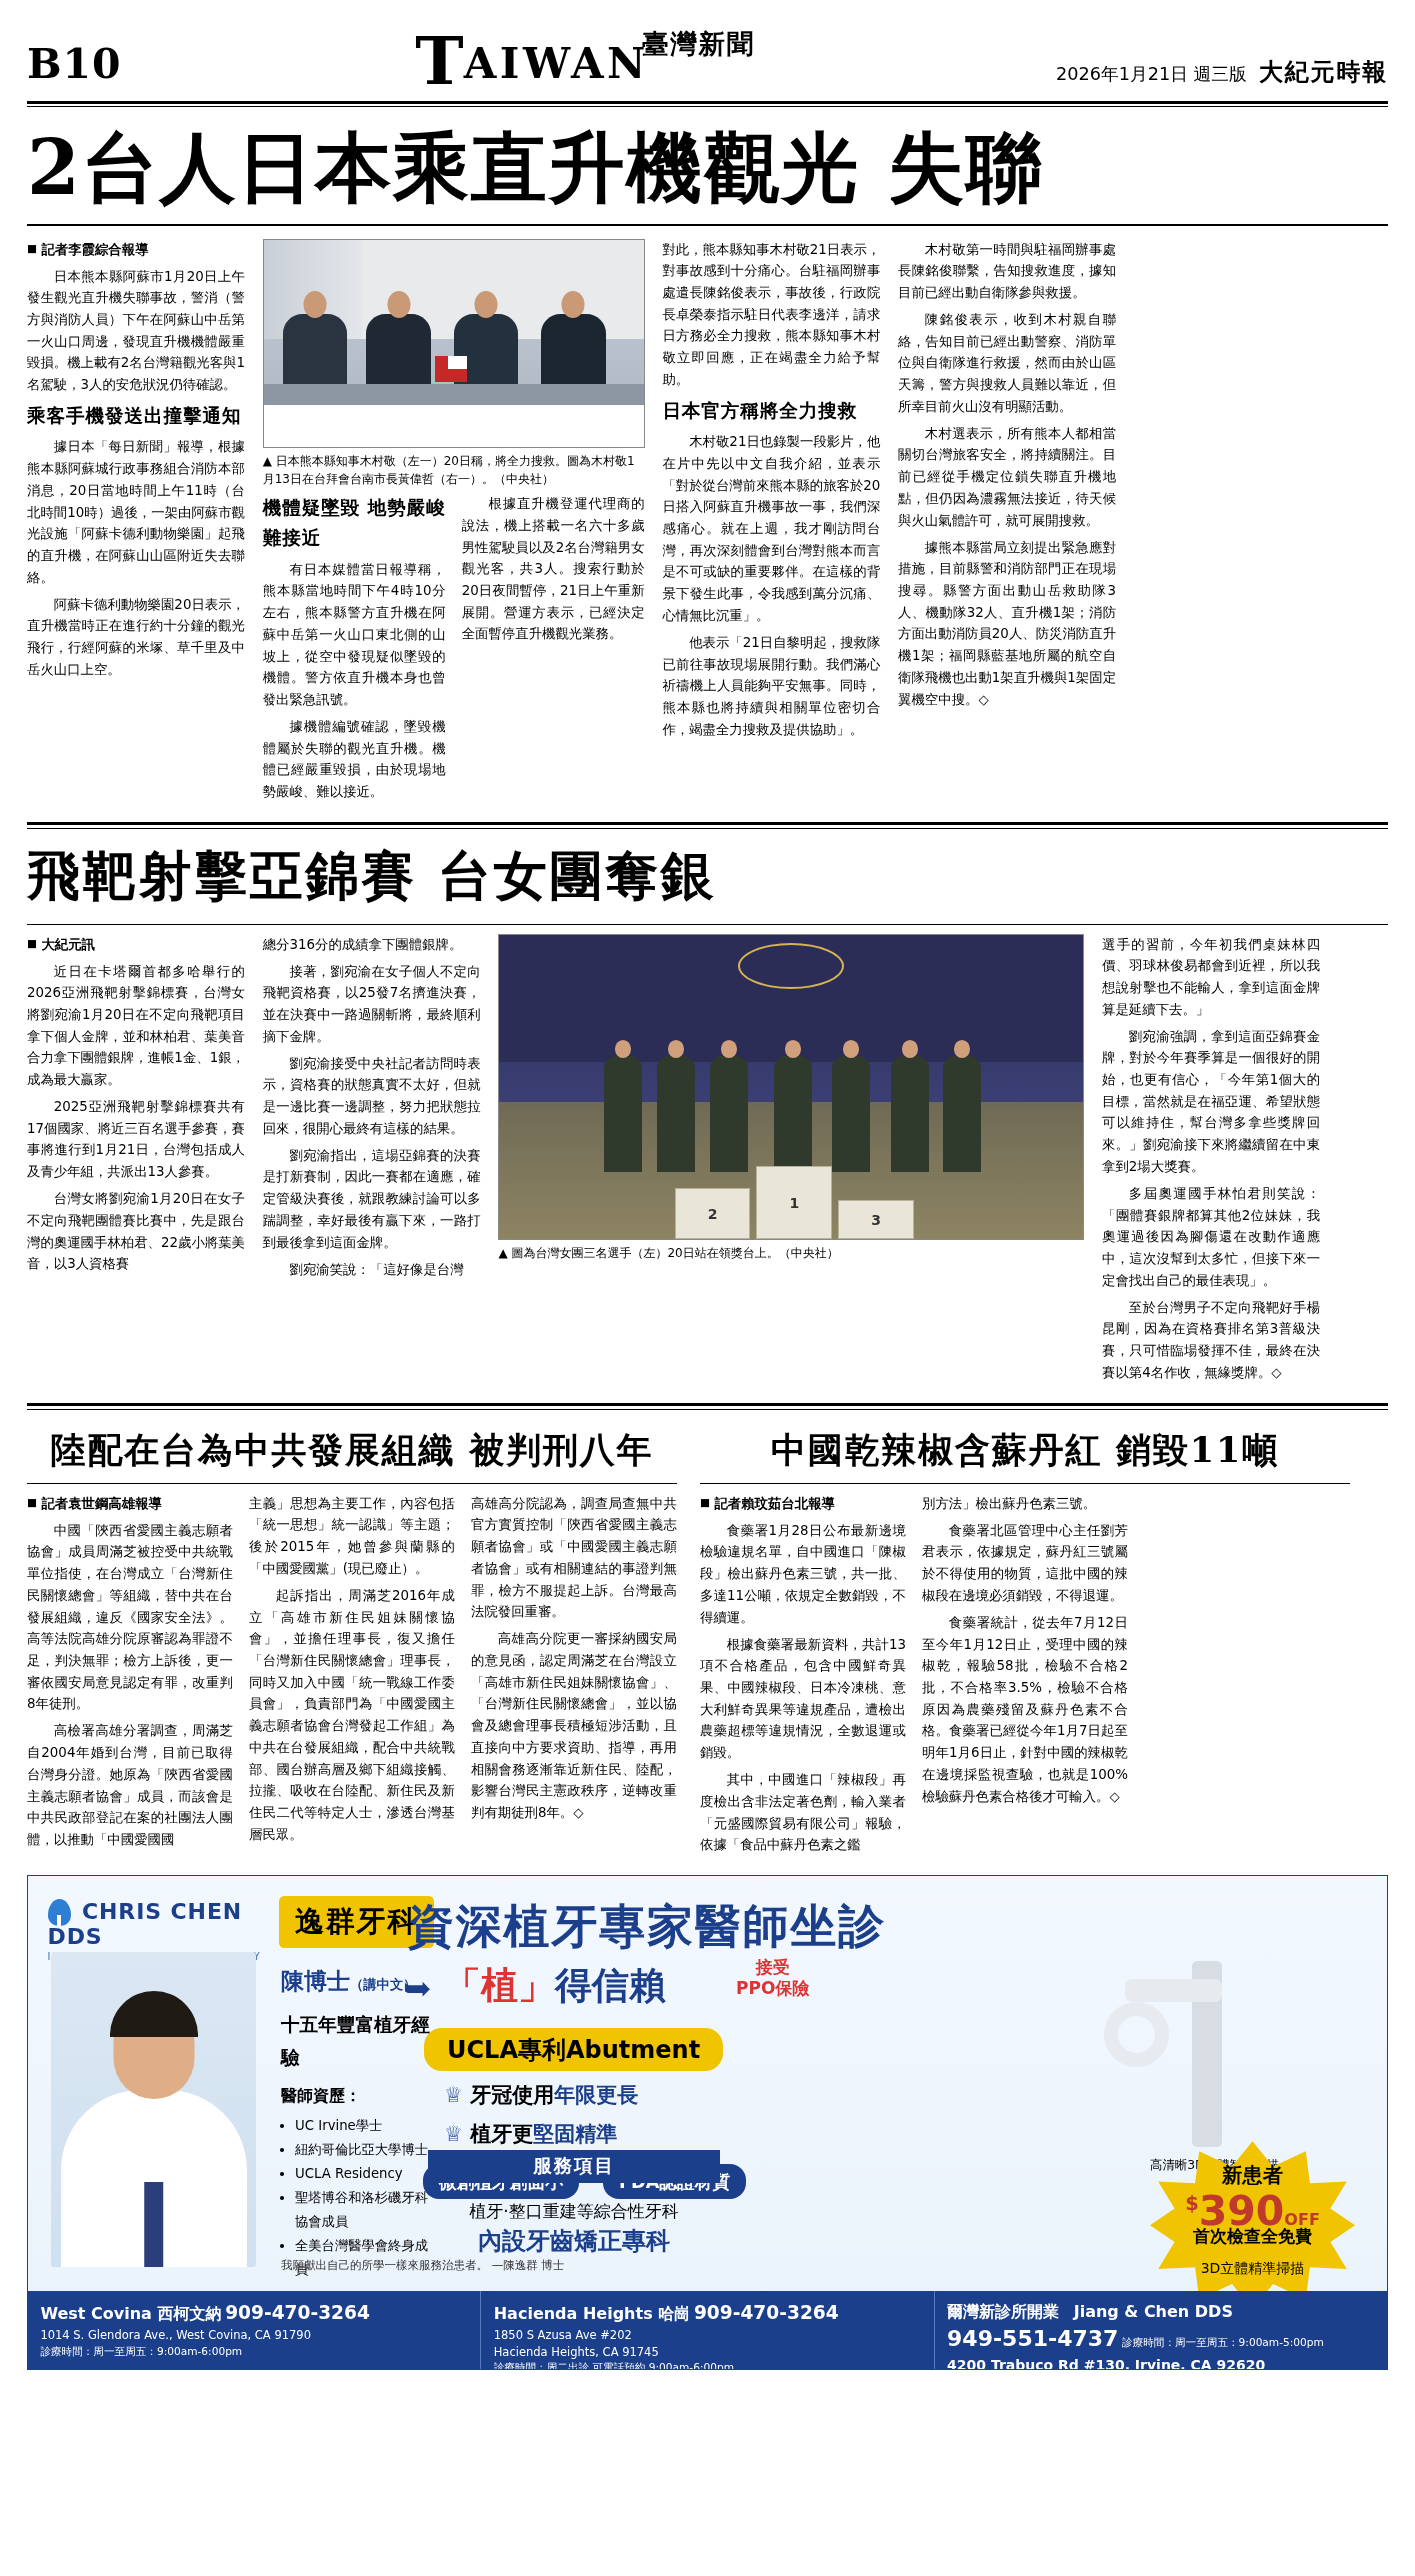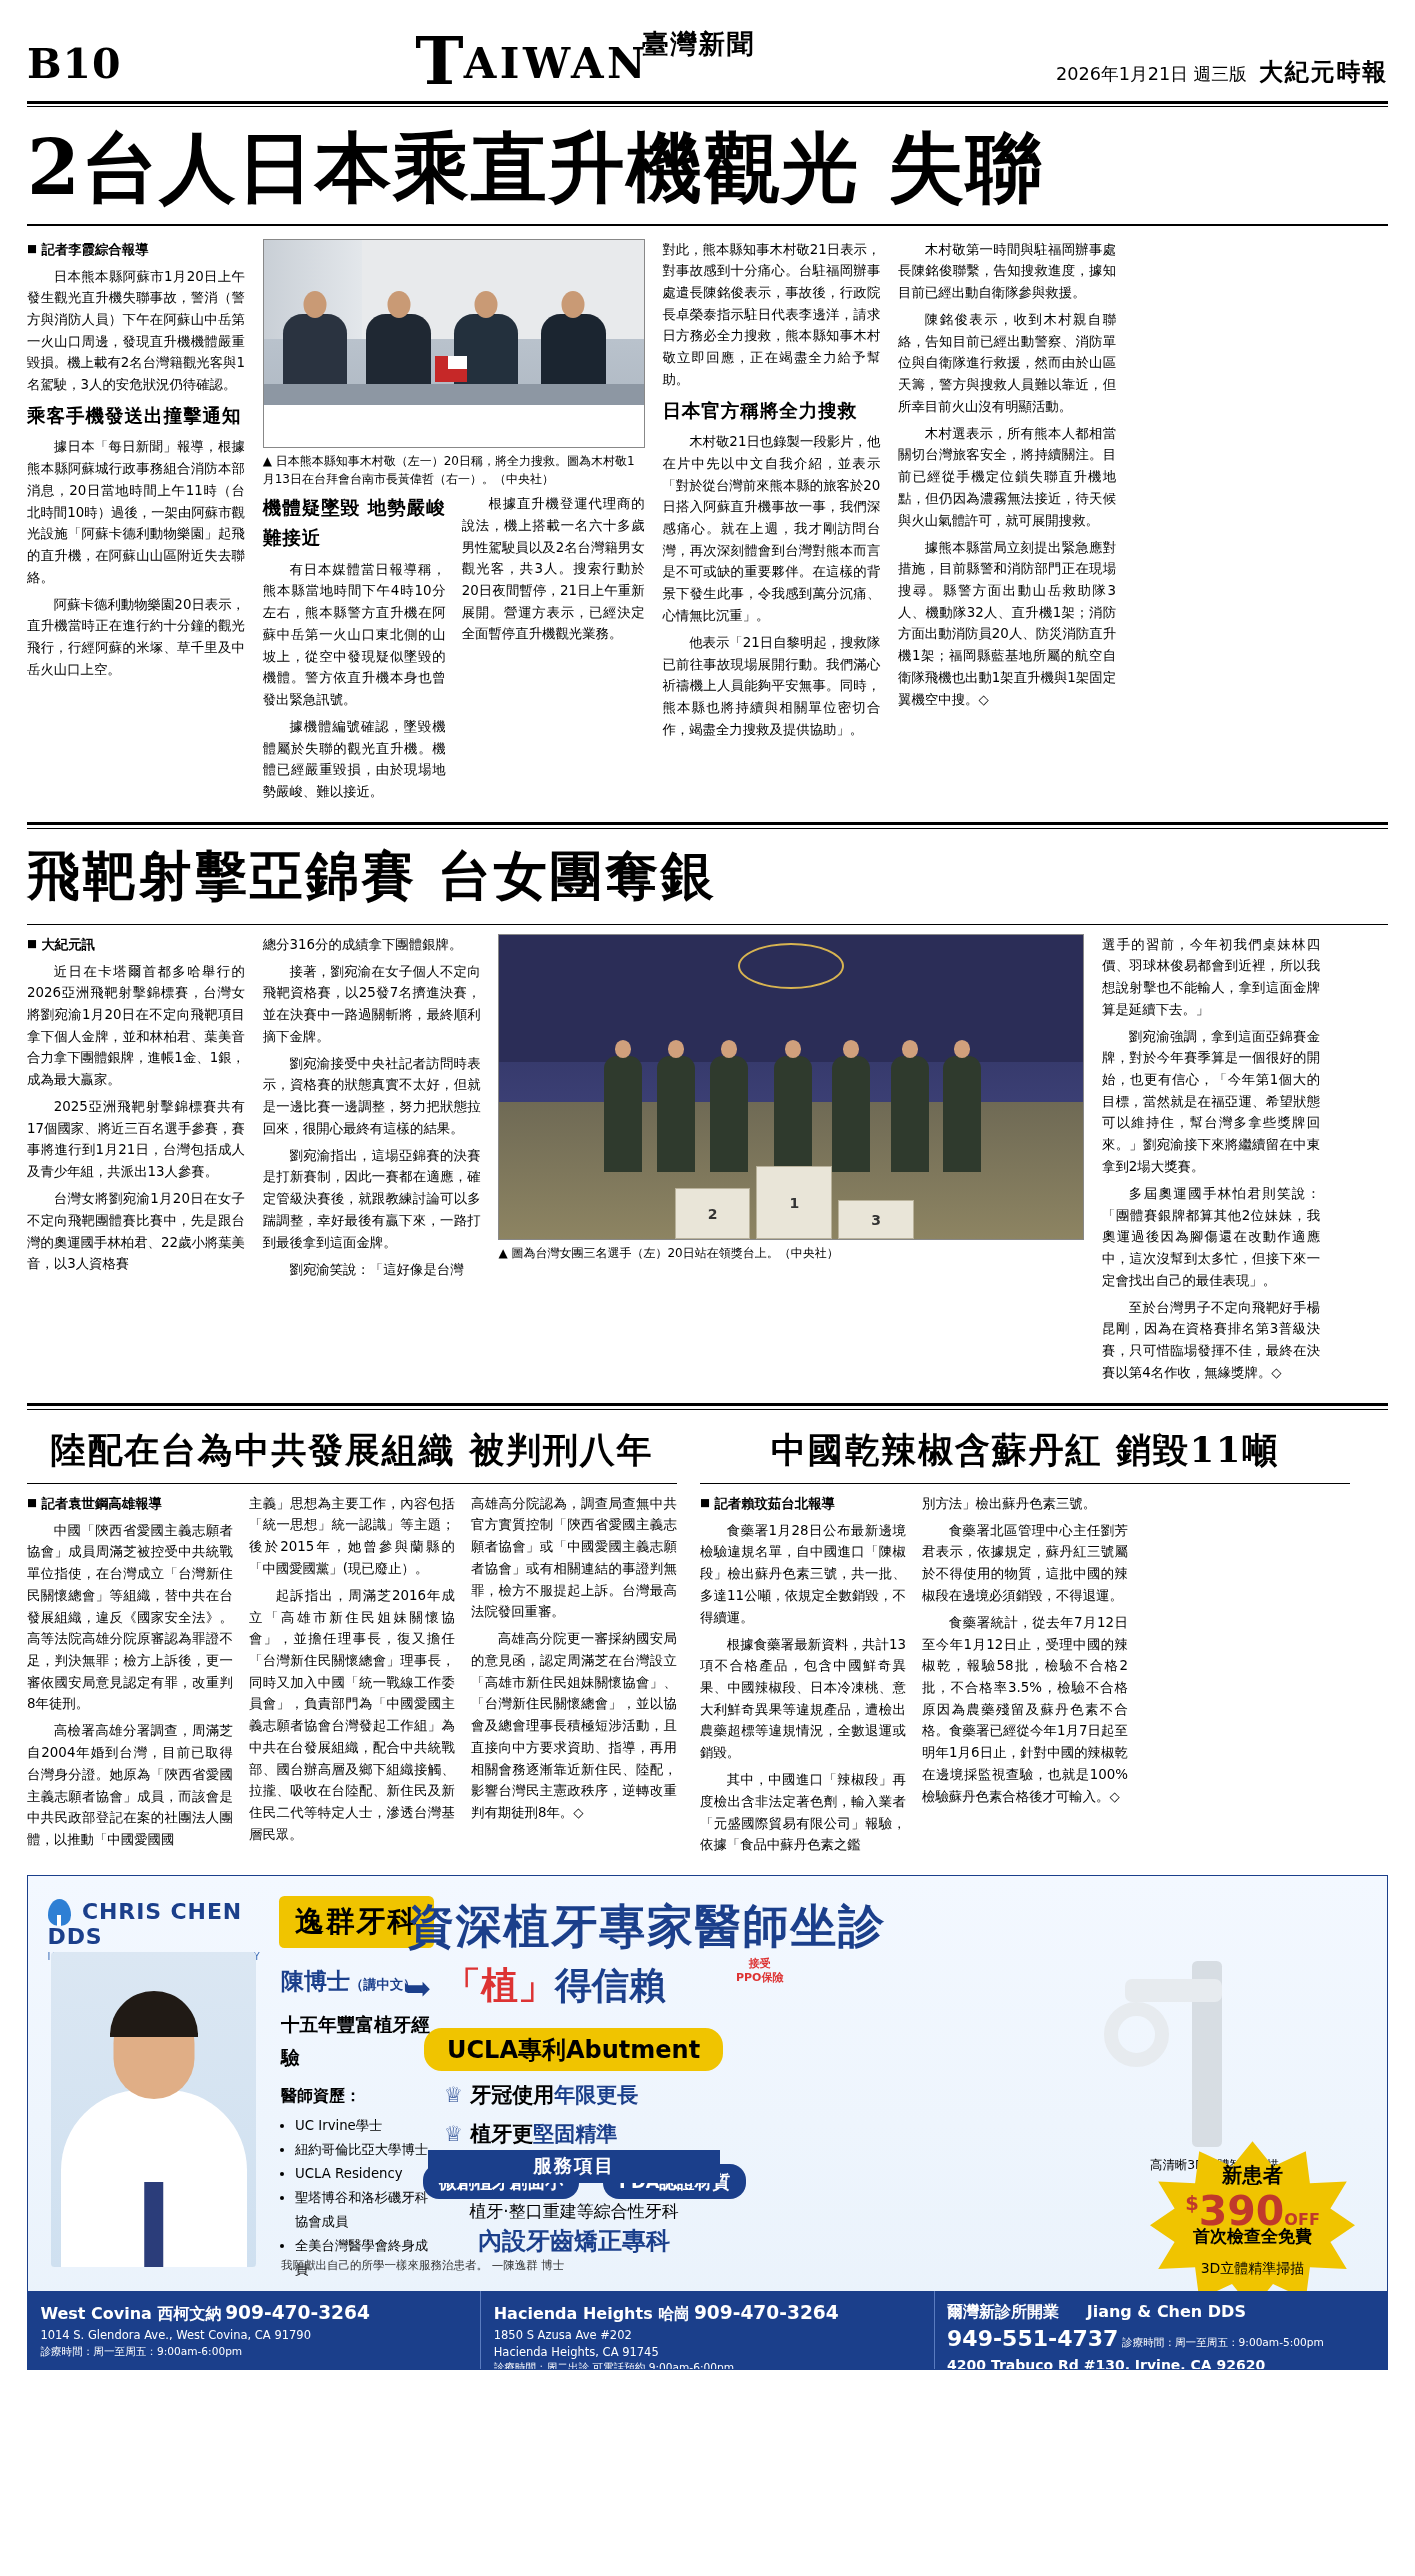--- a/index.html
+++ b/index.html
@@ -111,21 +111,21 @@
   .ad-doctor .hair { position:absolute; top:39px; left:50%; transform:translateX(-50%);
                      width:88px; height:46px; background:#201a15; border-radius:44px 44px 0 0;}
   .ad-doctor .tie { position:absolute; bottom:0; left:50%; transform:translateX(-50%);
                     width:19.5px; height:85px; background:#2b3d7a;}
   .ad-badge { position:absolute; left:251px; top:19.5px; background:#f0c400; color:#000;
               font-size:29px; font-weight:700; padding:6.2px 16px; border-radius:5.3px; letter-spacing:1.8px;}
   .ad-title { position:absolute; left:380px; top:20px; font-size:46px; font-weight:700; color:#1b3f8b; letter-spacing:1.8px;}
   .ad-trust { position:absolute; left:416px; top:85px; font-size:37px; font-weight:700; color:#1b3f8b;}
   .ad-trust .q { color:#d33; }
   .ad-arrow { position:absolute; left:375px; top:92px; color:#1b3f8b; font-size:34px;}
-  .ad-ppo { position:absolute; left:708px; top:81px; text-align:center; color:#d33; font-size:11px; font-weight:700; line-height:1.25;}
+  .ad-ppo { position:absolute; left:708px; top:81px; text-align:center; color:#d33; font-size:17px; font-weight:700; line-height:1.25;}
   .ad-ucla { position:absolute; left:396px; top:152px; background:#f0c400; border-radius:17.7px;
              padding:5.3px 23px; font-size:24px; font-weight:700; color:#000;}
   .ad-li { position:absolute; font-size:21px; font-weight:700; color:#1b3f8b;}
   .ad-li .bl { color:#000; }
   .ad-pill { position:absolute; background:#1b3f8b; color:#fff; font-size:17.7px; font-weight:700;
              padding:5.3px 16px; border-radius:16px;}
   .ad-serv { position:absolute; left:400px; bottom:35px; width:292px; text-align:center;}
   .ad-serv .h { background:#1b3f8b; color:#fff; font-size:18.6px; font-weight:700; padding:3.5px 0; letter-spacing:1.8px;}
   .ad-serv .l1 { font-size:17px; margin-top:17px;}
   .ad-serv .l2 { font-size:24px; font-weight:700; color:#1b3f8b; margin-top:2.7px;}
@@ -438,21 +438,21 @@
       </div>
       <div class="blk">
         <div><span class="city">Hacienda Heights  哈崗</span>
              <span class="tel">909-470-3264</span></div>
         <div>1850 S Azusa Ave #202</div>
         <div>Hacienda Heights, CA 91745</div>
         <div class="small">診療時間：周二出診 可電話預約 9:00am-6:00pm</div>
       </div>
       <div class="blk">
         <div><span class="city">爾灣新診所開業</span>
-             <span class="city" style="margin-left:24px">Jiang &amp; Chen DDS</span></div>
+             <span class="city" style="margin-left:11px">Jiang &amp; Chen DDS</span></div>
         <div><span class="tel2">949-551-4737</span>
              <span class="small">診療時間：周一至周五：9:00am-5:00pm</span></div>
         <div style="font-size:14px;font-weight:700">4200 Trabuco Rd #130, Irvine, CA 92620</div>
       </div>
     </div>
   </div>
 
 </div>
 
 

